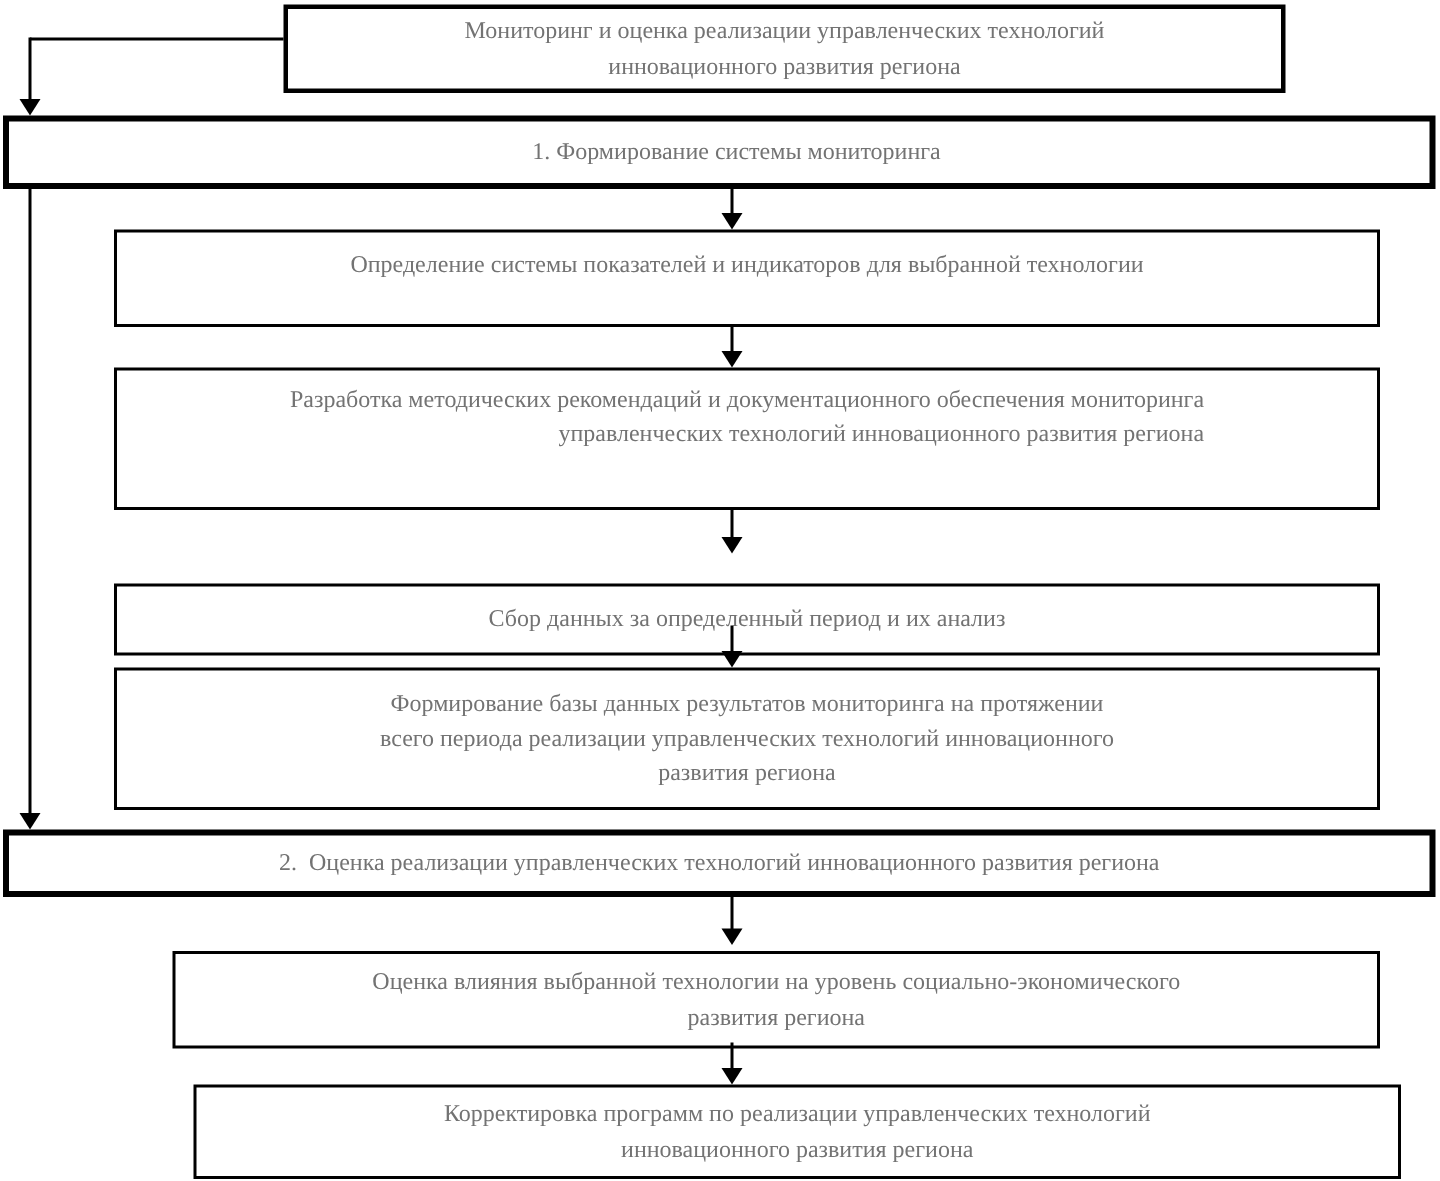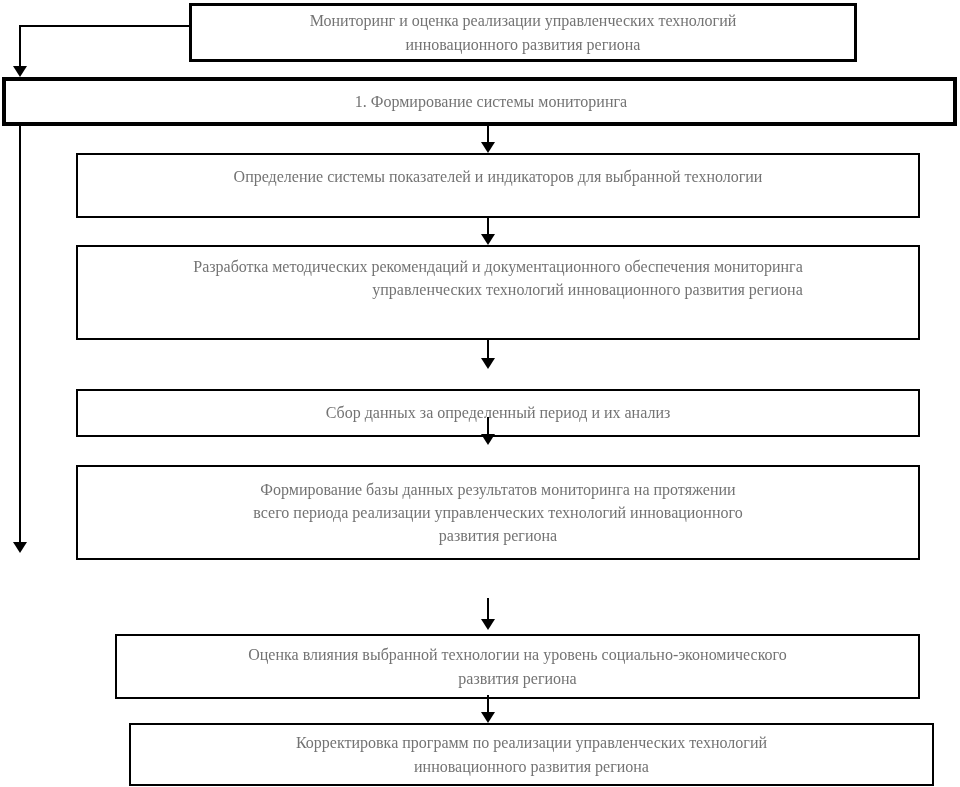--- a/index.html
+++ b/index.html
@@ -56,26 +56,29 @@
 
   <div class="box top-align" style="left:76px; top:245px; width:844px; height:95px; padding-top:8px;">
     <span class="label">Разработка методических рекомендаций и документационного обеспечения мониторинга
 управленческих технологий инновационного развития региона</span>
   </div>
 
   <div class="box" style="left:76px; top:369px; width:844px; height:48px;margin-top:20px;">
     <span class="label">Сбор данных за определенный период и их анализ</span>
   </div>
 
-  <div class="box" style="left:76px; top:465px; width:844px; height:95px;">
+  <div class="box" style="left:76px; top:445px; width:844px; height:95px;">
     <span class="label">Формирование базы данных результатов мониторинга на протяжении
 всего периода реализации управленческих технологий инновационного
 развития региона</span>
   </div>
 
+  <div class="box bar" style="left:2px; top:553px; width:955px; height:45px;">
+    <span class="label">2.&nbsp; Оценка реализации управленческих технологий инновационного развития региона</span>
+  </div>
 
   <div class="box" style="left:115px; top:634px; width:805px; height:65px;">
     <span class="label">Оценка влияния выбранной технологии на уровень социально-экономического
 развития региона</span>
   </div>
 
   <div class="box" style="left:129px; top:723px; width:805px; height:63px;">
     <span class="label">Корректировка программ по реализации управленческих технологий
 инновационного развития региона</span>
   </div>

